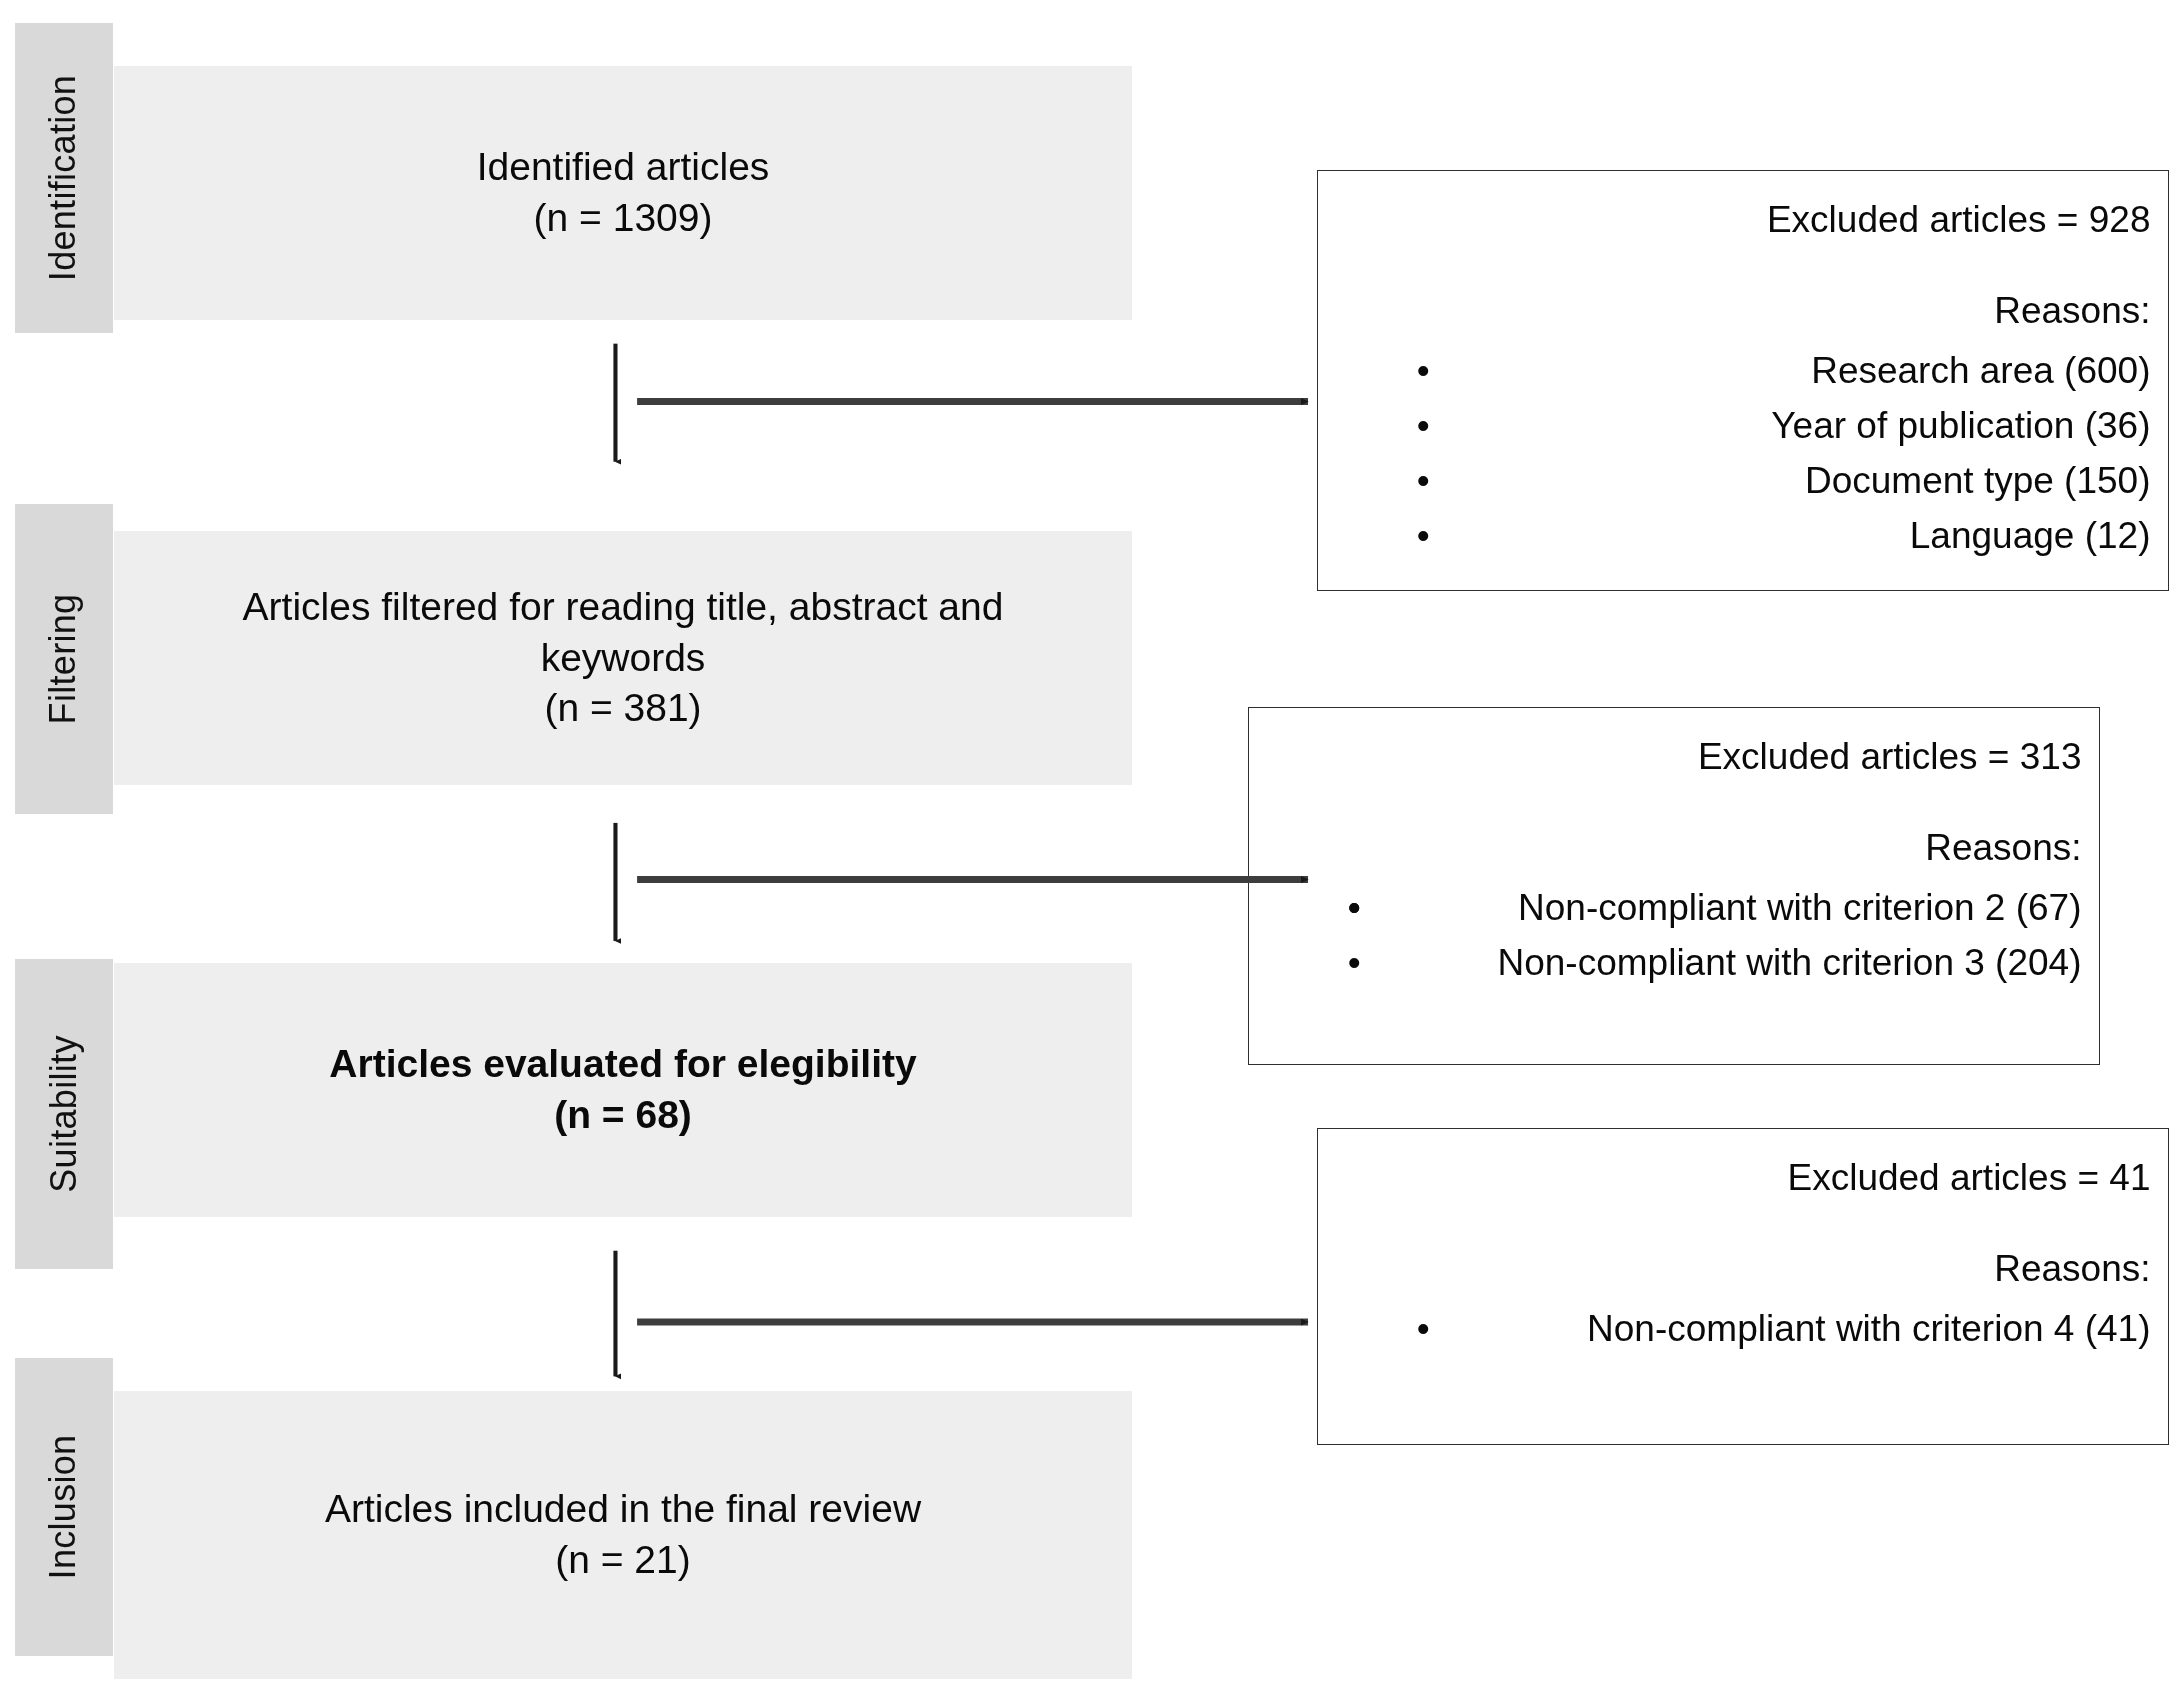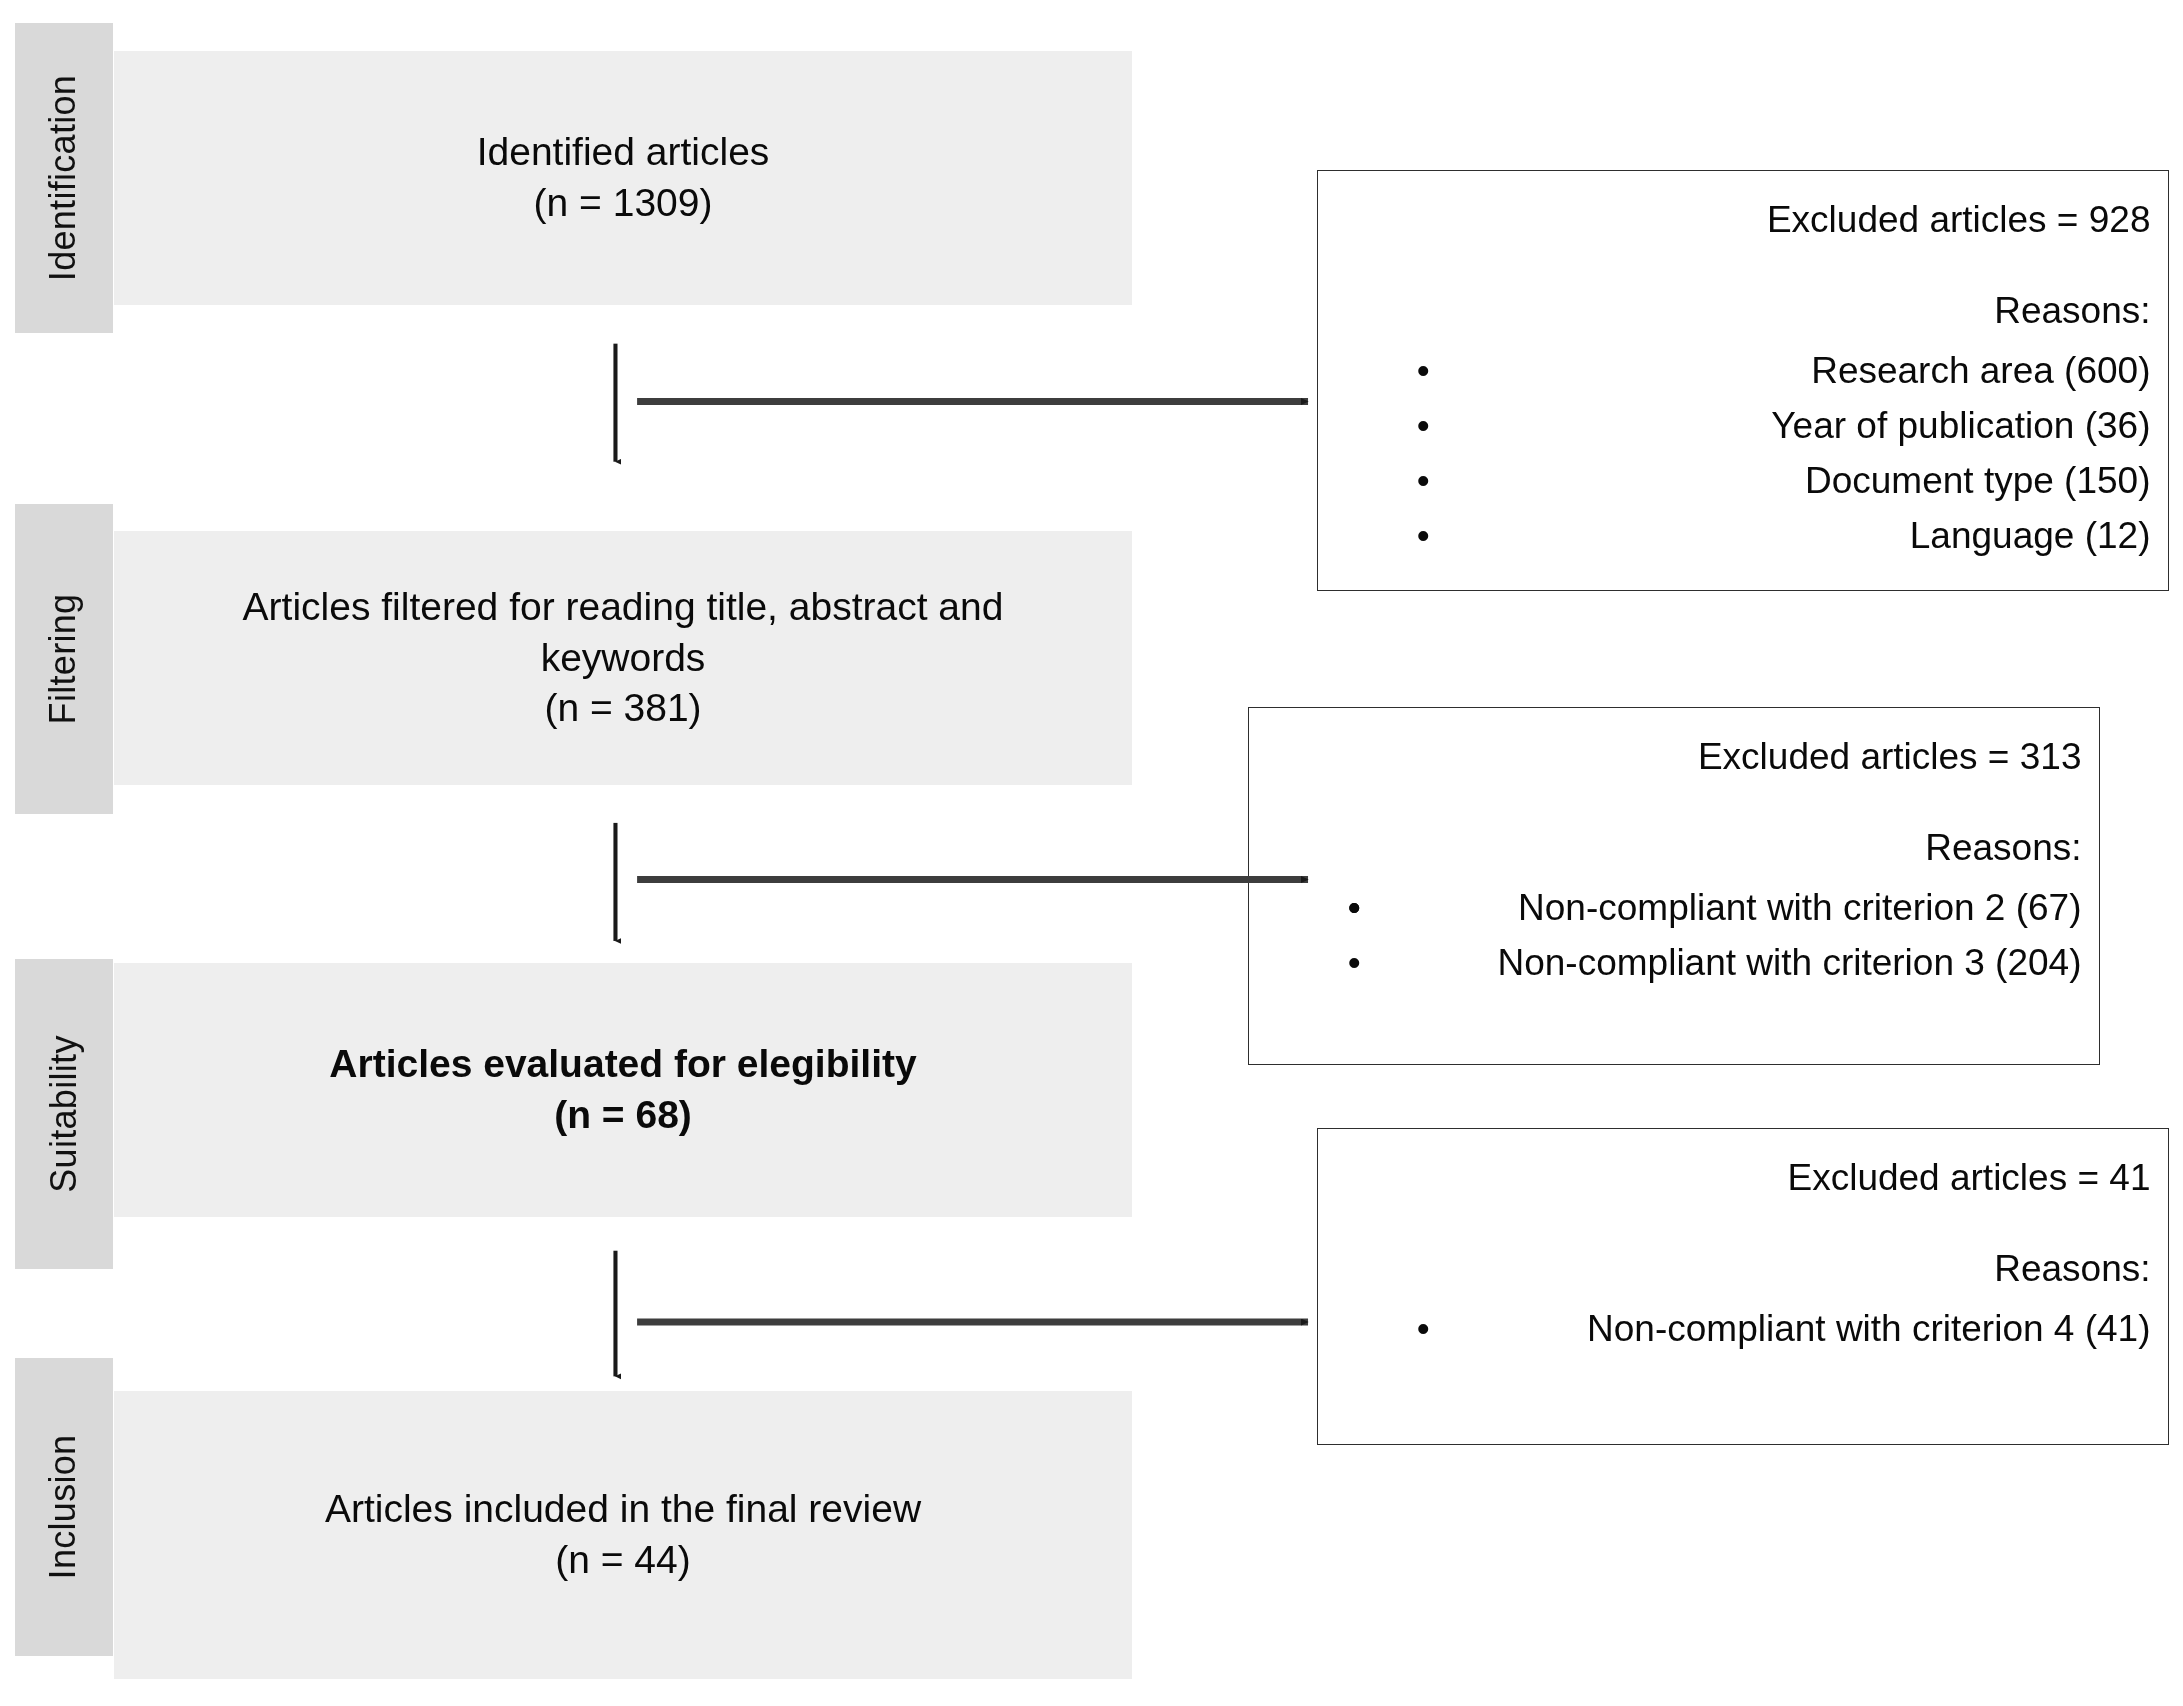--- a/index.html
+++ b/index.html
@@ -125,39 +125,39 @@
   </div>
 
   <div class="stage-strip" style="left:14.6px; top:959px; width:98px; height:310px;">
     <span class="stage-strip-label">Suitability</span>
   </div>
 
   <div class="stage-strip" style="left:14.6px; top:1358px; width:98px; height:298px;">
     <span class="stage-strip-label">Inclusion</span>
   </div>
 
-  <div class="stage-box" style="left:114px; top:51px; width:1018px; height:254px;">
+  <div class="stage-box" style="left:114px; top:66px; width:1018px; height:254px;">
     <div class="stage-box-line">Identified articles
 (n = 1309)</div>
   </div>
 
   <div class="stage-box" style="left:114px; top:531px; width:1018px; height:254px;">
     <div class="stage-box-line">Articles filtered for reading title, abstract and
 keywords
 (n = 381)</div>
   </div>
 
   <div class="stage-box" style="left:114px; top:963px; width:1018px; height:254px;font-weight:bold;">
     <div class="stage-box-line">Articles evaluated for elegibility
 (n = 68)</div>
   </div>
 
   <div class="stage-box" style="left:114px; top:1391px; width:1018px; height:288px;">
     <div class="stage-box-line">Articles included in the final review
-(n = 44)</div>
+(n = 21)</div>
   </div>
 
   <div class="excl-box" style="left:1317px; top:170px; width:852px; height:421px;">
     <div class="excl-heading">Excluded articles = 928</div>
     <div class="excl-reasons-label">Reasons:</div>
     <ul class="excl-list">
       <li class="excl-item">
         <span class="excl-bullet">•</span>
         <span>Research area (600)</span>
       </li>

